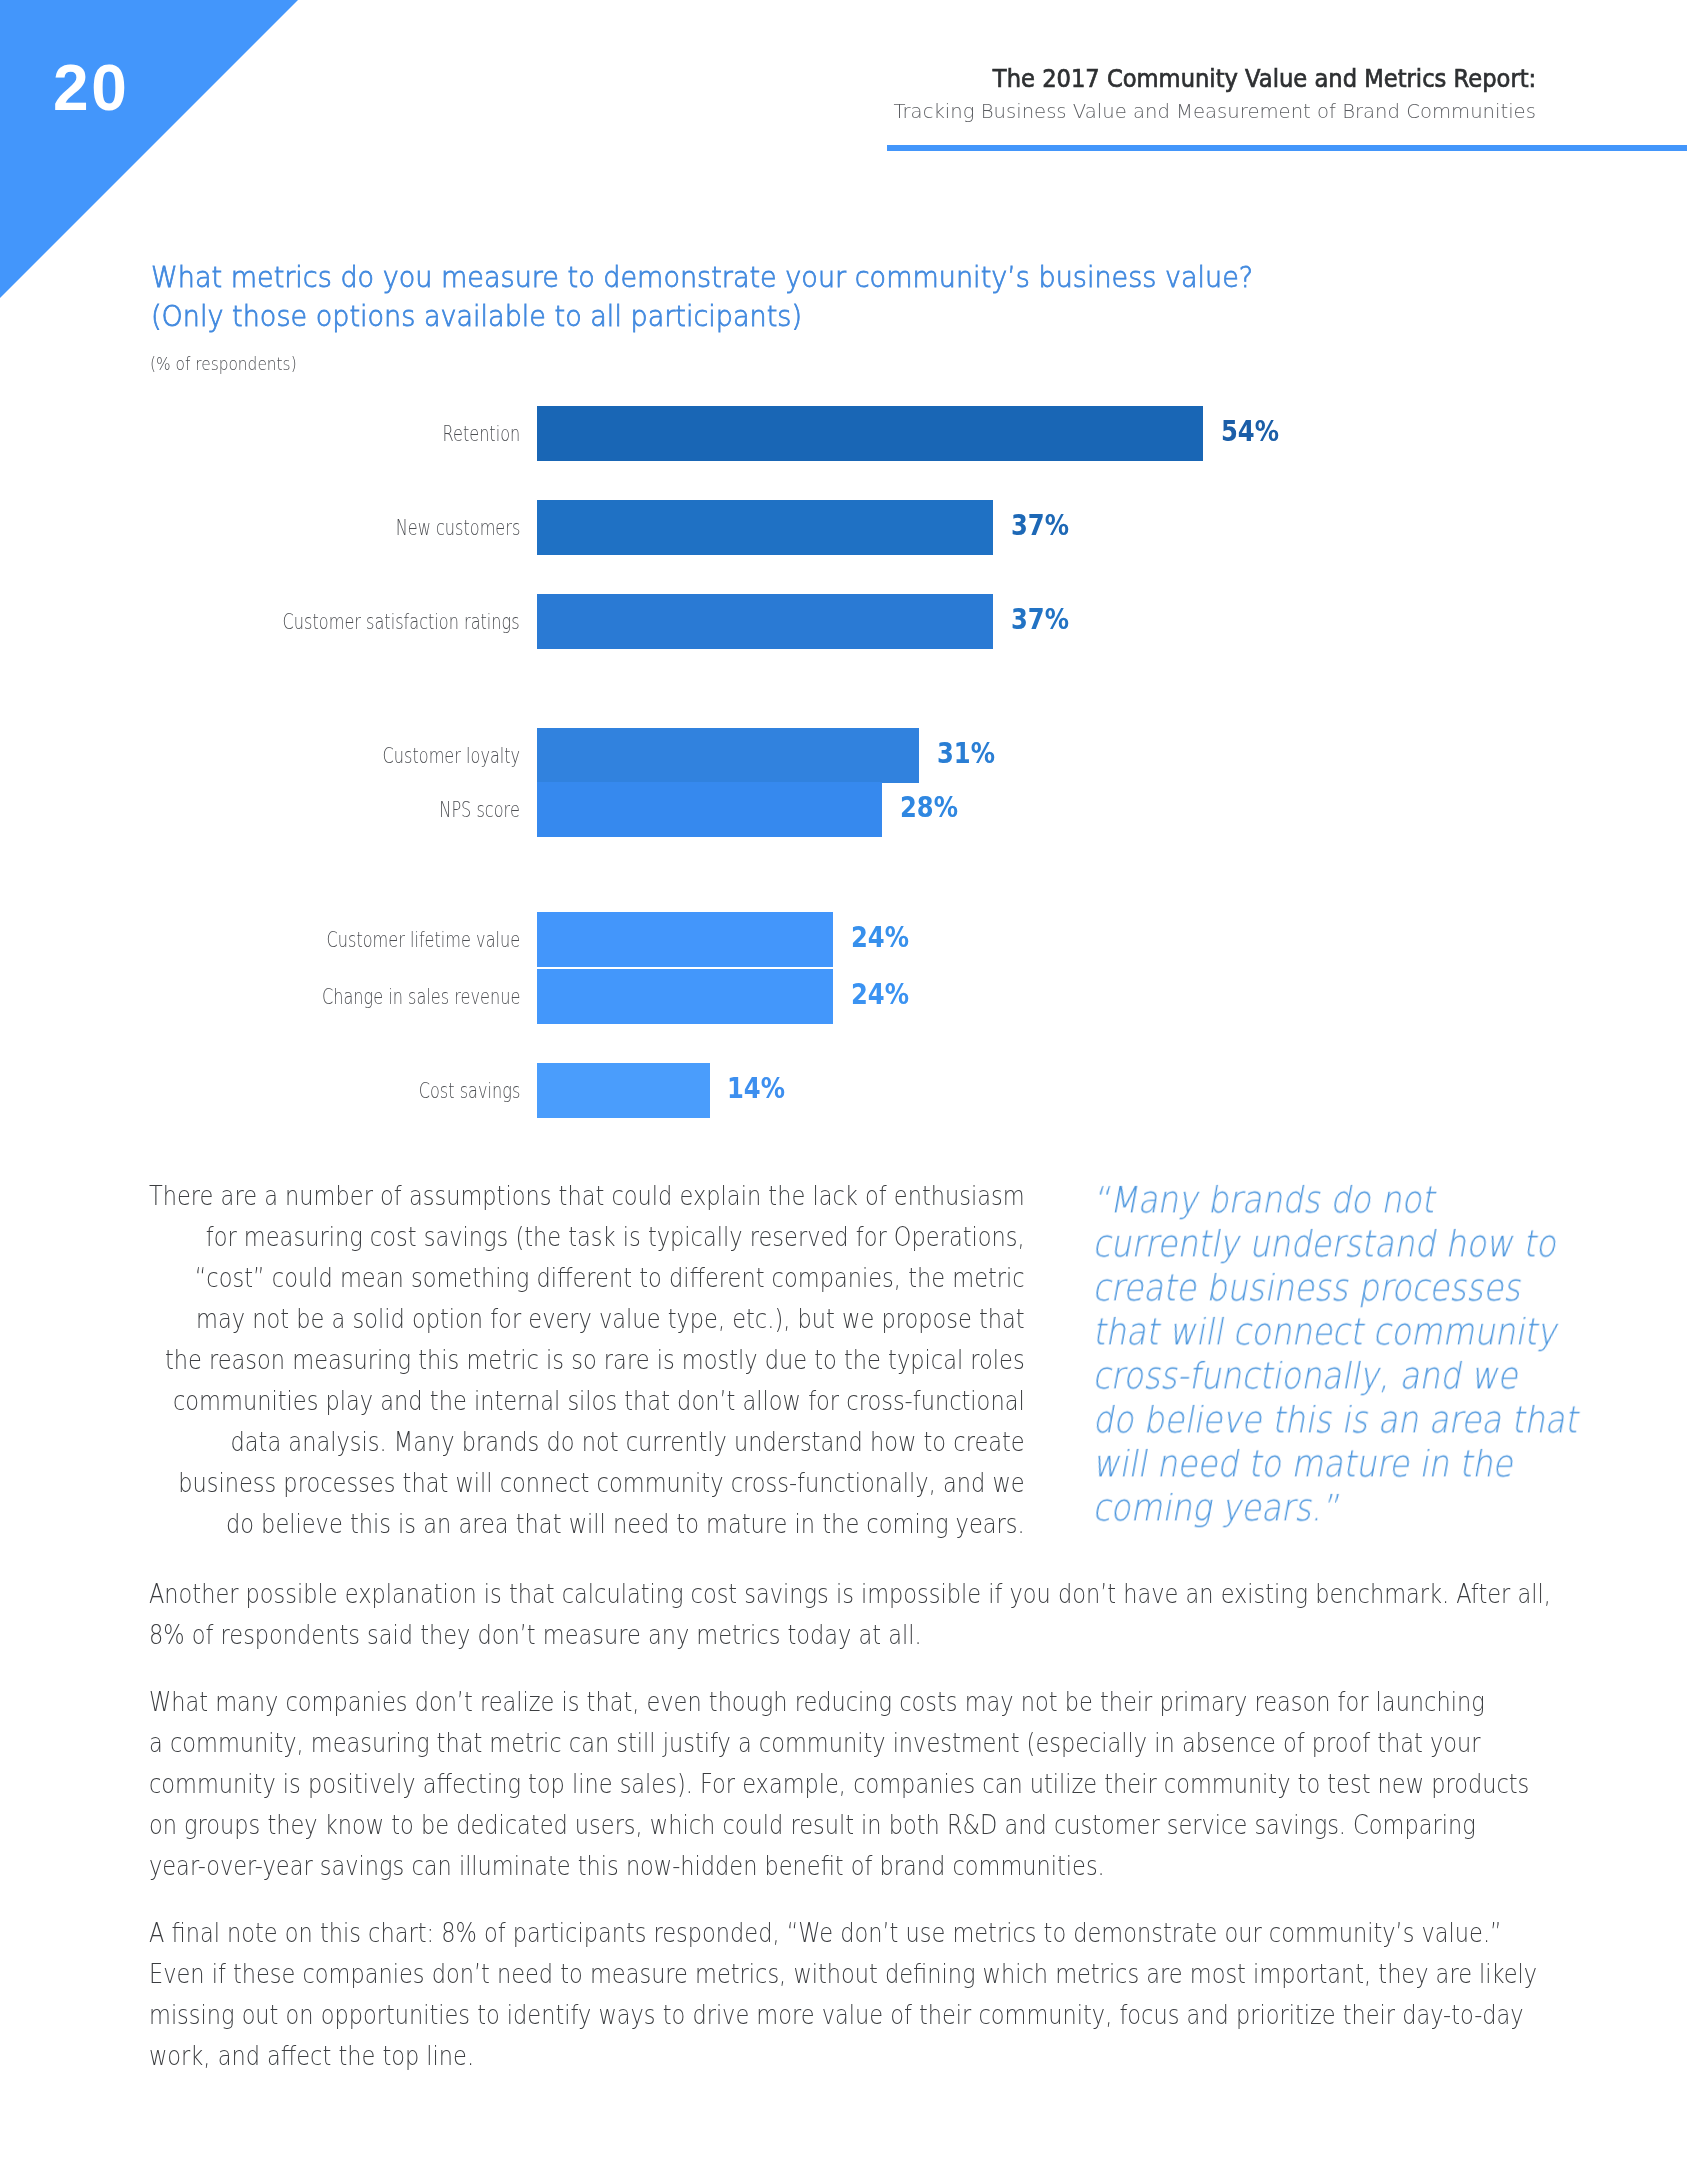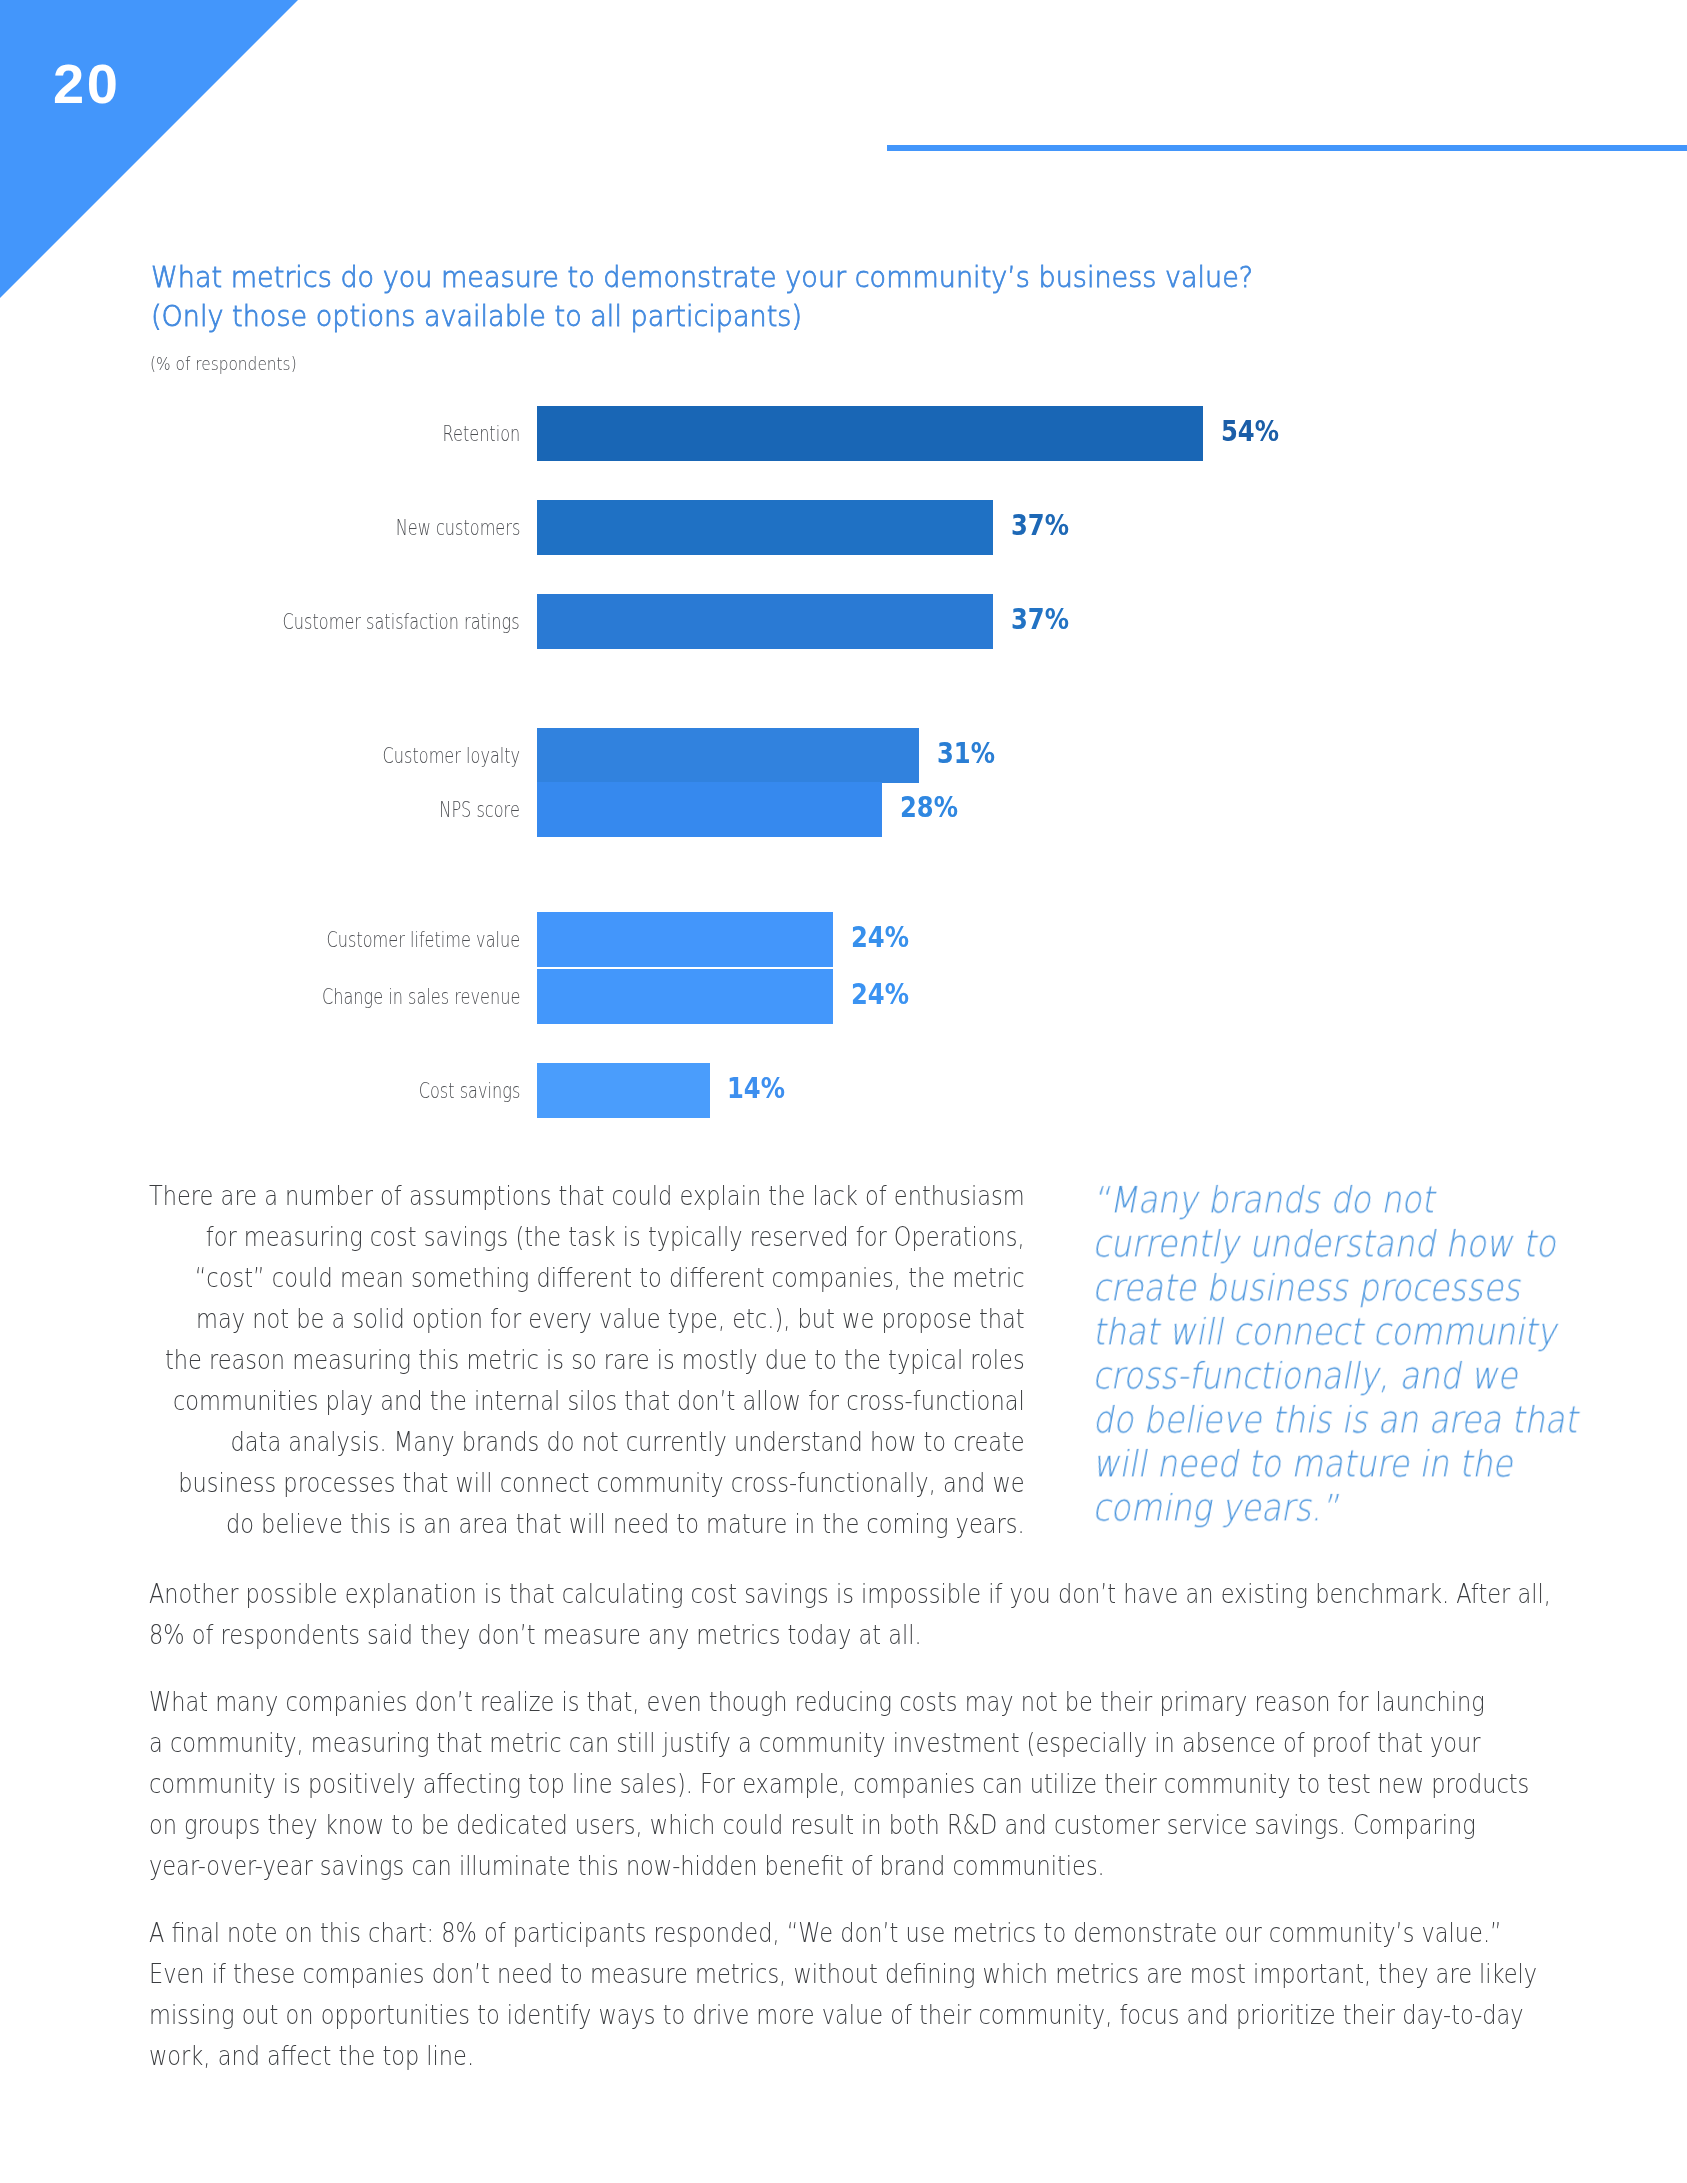--- a/index.html
+++ b/index.html
@@ -4,21 +4,21 @@
 <style>
   html,body{margin:0;padding:0;background:#fff;}
   body{width:1687px;height:2183px;background:#fff;
        font-family:"DejaVu Sans",sans-serif;-webkit-font-smoothing:antialiased;}
   .page{position:relative;width:1687px;height:2183px;overflow:hidden;background:#fff;}
 
   
   .corner-triangle{position:absolute;left:0;top:0;width:0;height:0;
     border-top:298px solid #4397fb;border-right:298px solid transparent;}
   .page-number{position:absolute;left:53px;top:56px;font-family:"Liberation Sans",sans-serif;transform:translateZ(0);
-    font-size:56px;font-weight:bold;color:#ffffff;line-height:1;letter-spacing:2.7px;}
+    font-size:64px;font-weight:bold;color:#ffffff;line-height:1;letter-spacing:2.7px;}
 
   
   .hdr{position:absolute;right:151px;top:0;width:810px;height:162px;}
   .hdr-line1,.hdr-line2{position:absolute;right:0;line-height:1;white-space:nowrap;
     transform-origin:right top;}
   .hdr-line1{top:67px;font-size:24px;font-weight:400;color:#2e3032;
     -webkit-text-stroke:0.7px #2e3032;transform:scaleX(0.943) translateZ(0);}
   .hdr-line2{top:101px;font-size:20px;font-weight:300;color:#5b5d61;transform:scaleX(0.981) translateZ(0);}
   .hdr-rule{position:absolute;left:887px;top:145px;width:800px;height:6px;background:#4396fb;}
 
@@ -53,20 +53,24 @@
     transform:scaleX(0.903) skewX(-11.5deg) translateZ(0);transform-origin:left center;}
 </style>
 </head>
 <body>
 
 <div class="page">
 
   <div class="corner-triangle" style="border-top-color: rgb(67, 150, 251);"></div>
   <div class="page-number">20</div>
 
+  <div class="hdr">
+    <div class="hdr-line1" style="color: rgb(46, 48, 50); -webkit-text-stroke-color: rgb(46, 48, 50);">The 2017 Community Value and Metrics Report:</div>
+    <div class="hdr-line2">Tracking Business Value and Measurement of Brand Communities</div>
+  </div>
   <div class="hdr-rule" style="background: rgb(67, 150, 251);"></div>
 
   <div class="q-title" style="color: rgb(65, 137, 223);">
     <div>What metrics do you measure to demonstrate your community’s business value?</div>
     <div>(Only those options available to all participants)</div>
   </div>
   <div class="q-sub">(% of respondents)</div>
 
   <div class="chart" id="chart">
       <div class="brow" style="top: 406px;">

